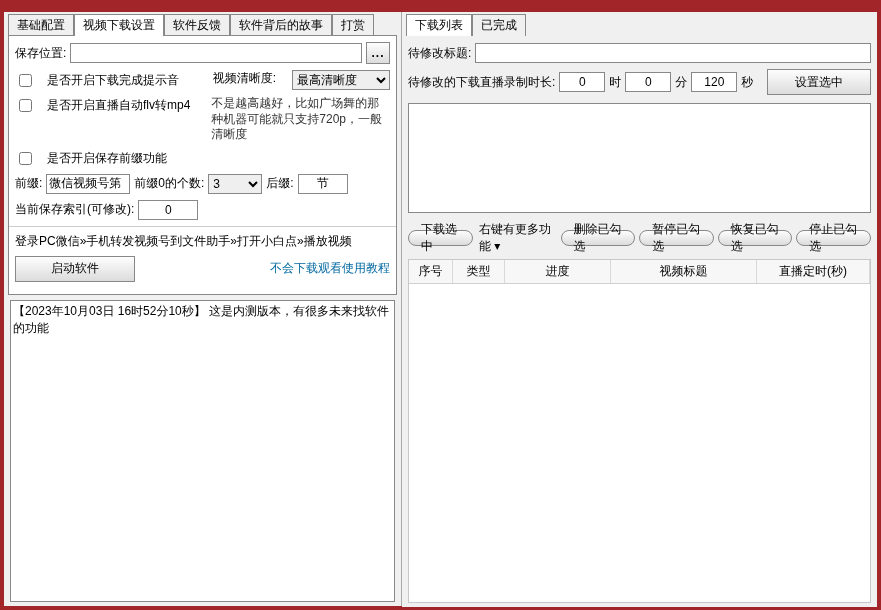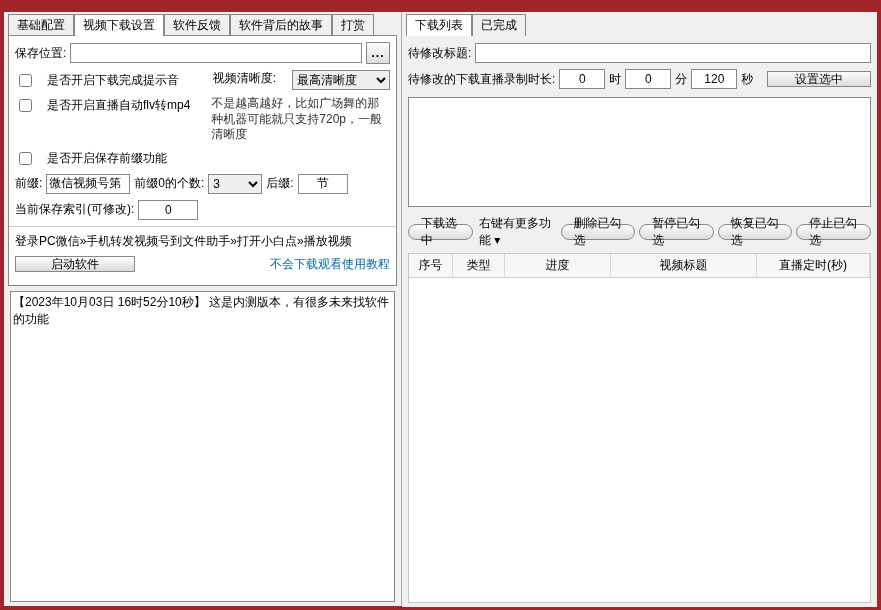--- a/index.html
+++ b/index.html
@@ -45,21 +45,21 @@
 
   .chk { display:flex; align-items:center; gap:12px; }
   .chk input { width:13px;height:13px; }
 
   select.sel { height:20px; font-size:12px; border:1px solid #888; }
 
   .hint { font-size:12px; color:#333; line-height:1.3; }
 
   .btn {
     border:1px solid #888; background:linear-gradient(#fdfdfd,#dcdcdc);
-    padding:2px 27px; height:16px; display:inline-flex; align-items:center;
+    padding:2px 27px; height:26px; display:inline-flex; align-items:center;
     justify-content:center; cursor:pointer; font-size:12px;
   }
   .btn.wide { min-width:90px; justify-content:center; }
 
   .link { color:#0369a1; cursor:pointer; }
 
   .log {
     flex:1; border:1px solid #888; background:#fff; margin:2px 6px 4px 6px;
     font-size:12px; padding:2px; overflow:auto; line-height:1.4;
   }

